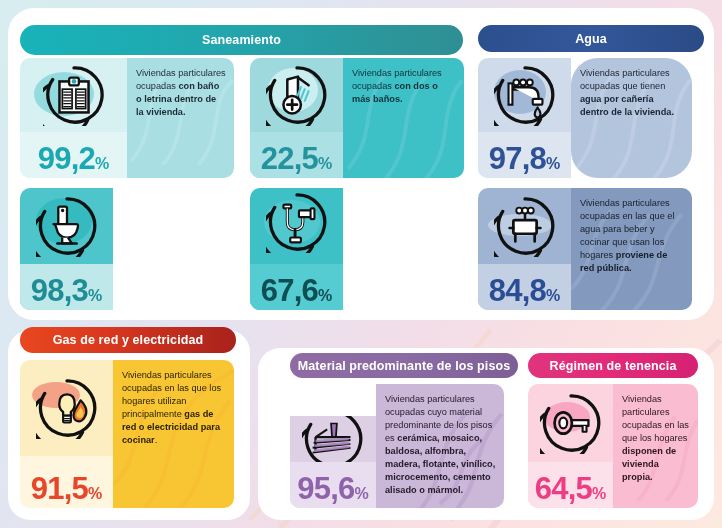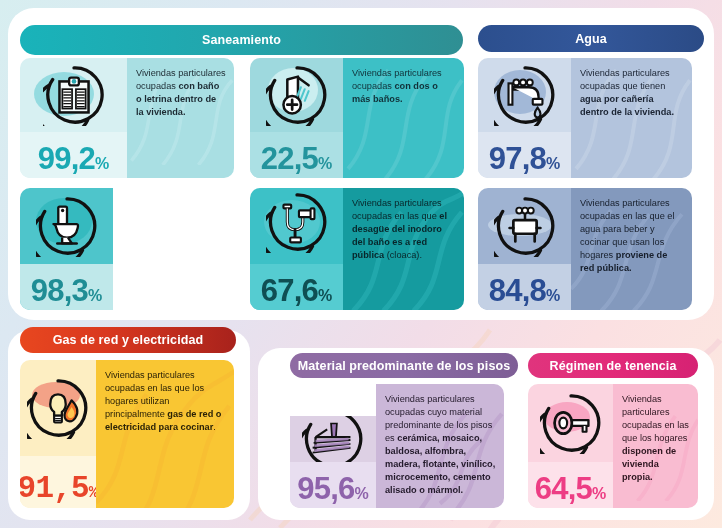--- a/index.html
+++ b/index.html
@@ -148,21 +148,21 @@
   #card-s2 .card-left  { width: 93px; background: #9ed9de; }
   #card-s2 .pct-zone   { height: 46px; background: #abe0e4; }
   #card-s2 .pct        { color: #23949d; }
   #card-s2 .card-right { background: #3dc0c6; color: #11323a; }
 
   
   #card-a1 { left: 478px; top: 58px; width: 214px; height: 120px; }
   #card-a1 .card-left  { width: 93px; background: #cfdbeb; }
   #card-a1 .pct-zone   { height: 46px; background: #dde5f1; }
   #card-a1 .pct        { color: #2f5196; }
-  #card-a1 .card-right { background: #b3c4dd; color: #1b2433; }
+  #card-a1 .card-right { background: #b3c4dd; color: #1b2433; border-radius: 27px; }
 
   
   #card-s3 { left: 20px; top: 188px; width: 214px; height: 122px; }
   #card-s3 .card-left  { width: 93px; background: #4ec5cb; }
   #card-s3 .pct-zone   { height: 46px; background: #bfe8ea; }
   #card-s3 .pct        { color: #1f8d95; }
   #card-s3 .card-right { background: #23b7bd; color: #0f2d33; }
 
   
   #card-s4 { left: 250px; top: 188px; width: 214px; height: 122px; }
@@ -173,21 +173,21 @@
 
   
   #card-a2 { left: 478px; top: 188px; width: 214px; height: 122px; }
   #card-a2 .card-left  { width: 93px; background: #9fb3d2; }
   #card-a2 .pct-zone   { height: 46px; background: #c3d0e4; }
   #card-a2 .pct        { color: #2a4d94; }
   #card-a2 .card-right { background: #8399bd; color: #171f2c; }
 
   
   #card-g1 { left: 20px; top: 360px; width: 214px; height: 148px; }
-  #card-g1 .card-left  { width: 76px; background: #fdeec2; font-family: Liberation Mono, monospace; }
+  #card-g1 .card-left  { width: 93px; background: #fdeec2; }
   #card-g1 .pct-zone   { height: 52px; background: #fef6de; }
   #card-g1 .pct        { color: #e8452a; }
   #card-g1 .card-right { background: #f9c633; color: #2b2207; }
 
   
   #card-p1 { left: 290px; top: 384px; width: 214px; height: 124px; }
   #card-p1 .card-left  { width: 86px; background: #ddd0e4; margin-top: 32px; }
   #card-p1 .pct-zone   { height: 46px; background: #e8def0; }
   #card-p1 .pct        { color: #8e63ab; }
   #card-p1 .card-right { background: #cbb7d8; color: #231a2b; }
@@ -390,30 +390,20 @@
           <rect x="34" y="20" width="14" height="7" rx="1" fill="#fff" stroke="#111" stroke-width="2.2"></rect>
           <rect x="46" y="18" width="4" height="11" rx="1" fill="#fff" stroke="#111" stroke-width="2.2"></rect>
           <path d="M30 40 V50" stroke="#111" stroke-width="3" stroke-linecap="round"></path>
           <rect x="25" y="48" width="11" height="5" rx="1" fill="#fff" stroke="#111" stroke-width="2.2"></rect>
         </svg>
       </div>
       <div class="pct-zone">
         <div class="pct"><span>67,6</span><span class="sym">%</span></div>
       </div>
     </div>
-    <div class="card-right">
-      <svg class="swirl" viewBox="0 0 120 122" preserveAspectRatio="none">
-        <g fill="none" stroke="#2fb5ba" stroke-width="5">
-          <path d="M40 122 C74 88 56 60 88 24 C100 10 112 12 120 4"></path>
-          <path d="M70 122 C104 88 86 60 118 24"></path>
-          <path d="M10 122 C44 88 26 60 58 24"></path>
-        </g>
-      </svg>
-      <div class="desc"><span>Viviendas particulares ocupadas en las que </span><b>el desagüe del inodoro del baño es a red pública </b><span>(cloaca).</span></div>
-    </div>
   </div>
 
   <div class="card" id="card-a2">
     <div class="card-left">
       <div class="icon-zone">
         <div class="icon-blob" style="left:10px; top:26px; width:64px; height:22px; background:#c2d2e6; opacity:.85;"></div>
         <svg class="icon-svg" viewBox="0 0 64 64">
           <path d="M32 4 A28 28 0 1 1 9 17" fill="none" stroke="#111" stroke-width="3.4" stroke-linecap="round"></path>
           <path d="M5 23 A28 28 0 1 0 48 57" fill="none" stroke="#111" stroke-width="3.4" stroke-linecap="round"></path>
           <g fill="#fff" stroke="#111" stroke-width="2">

